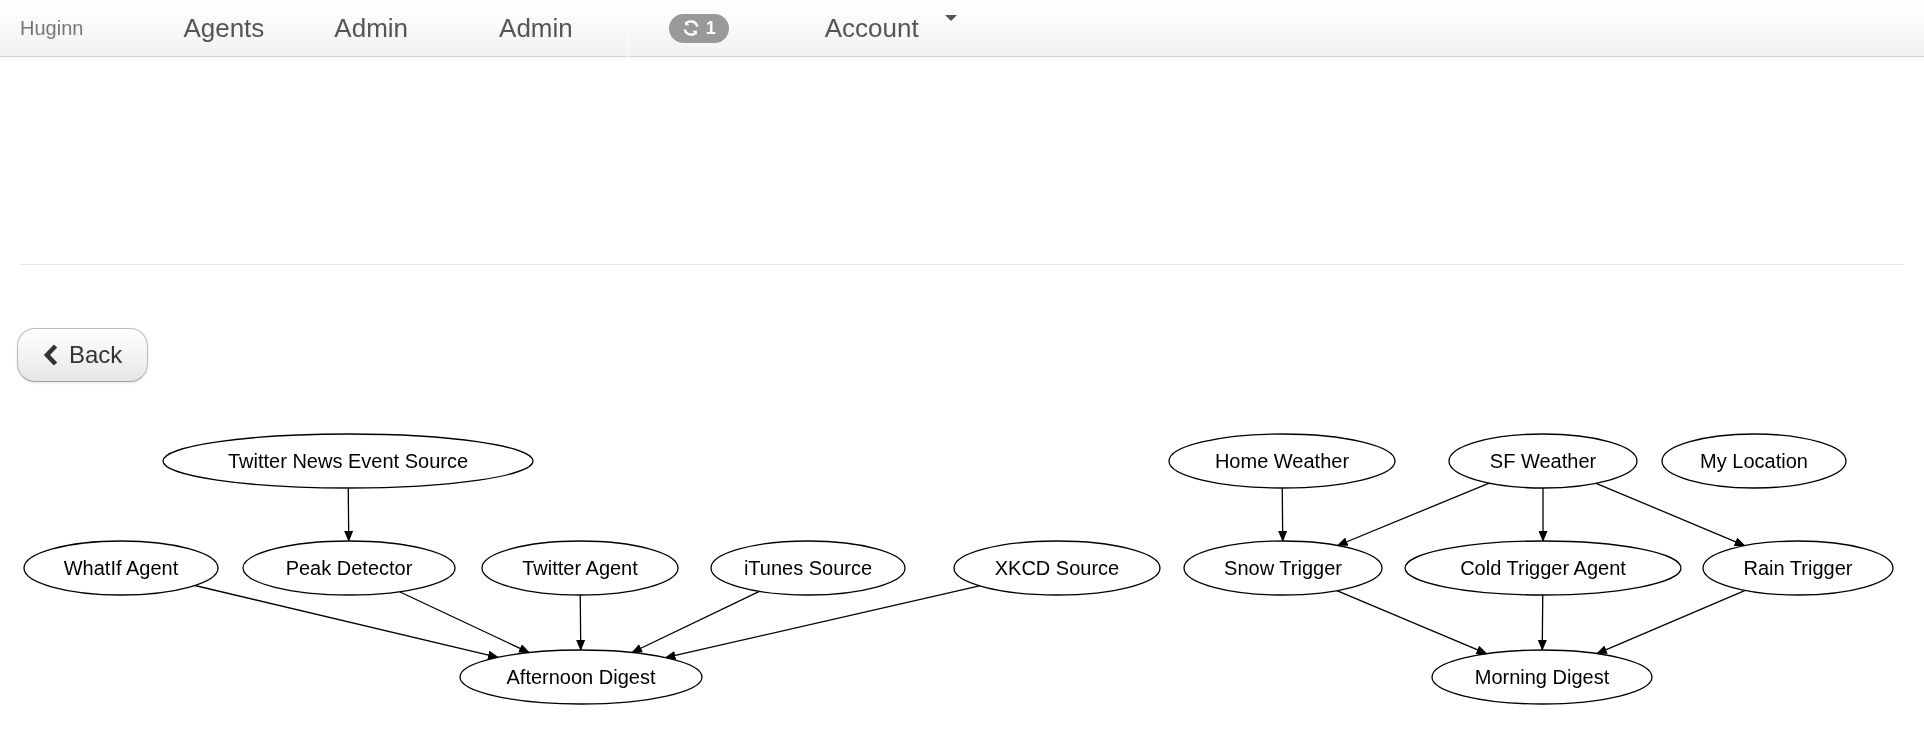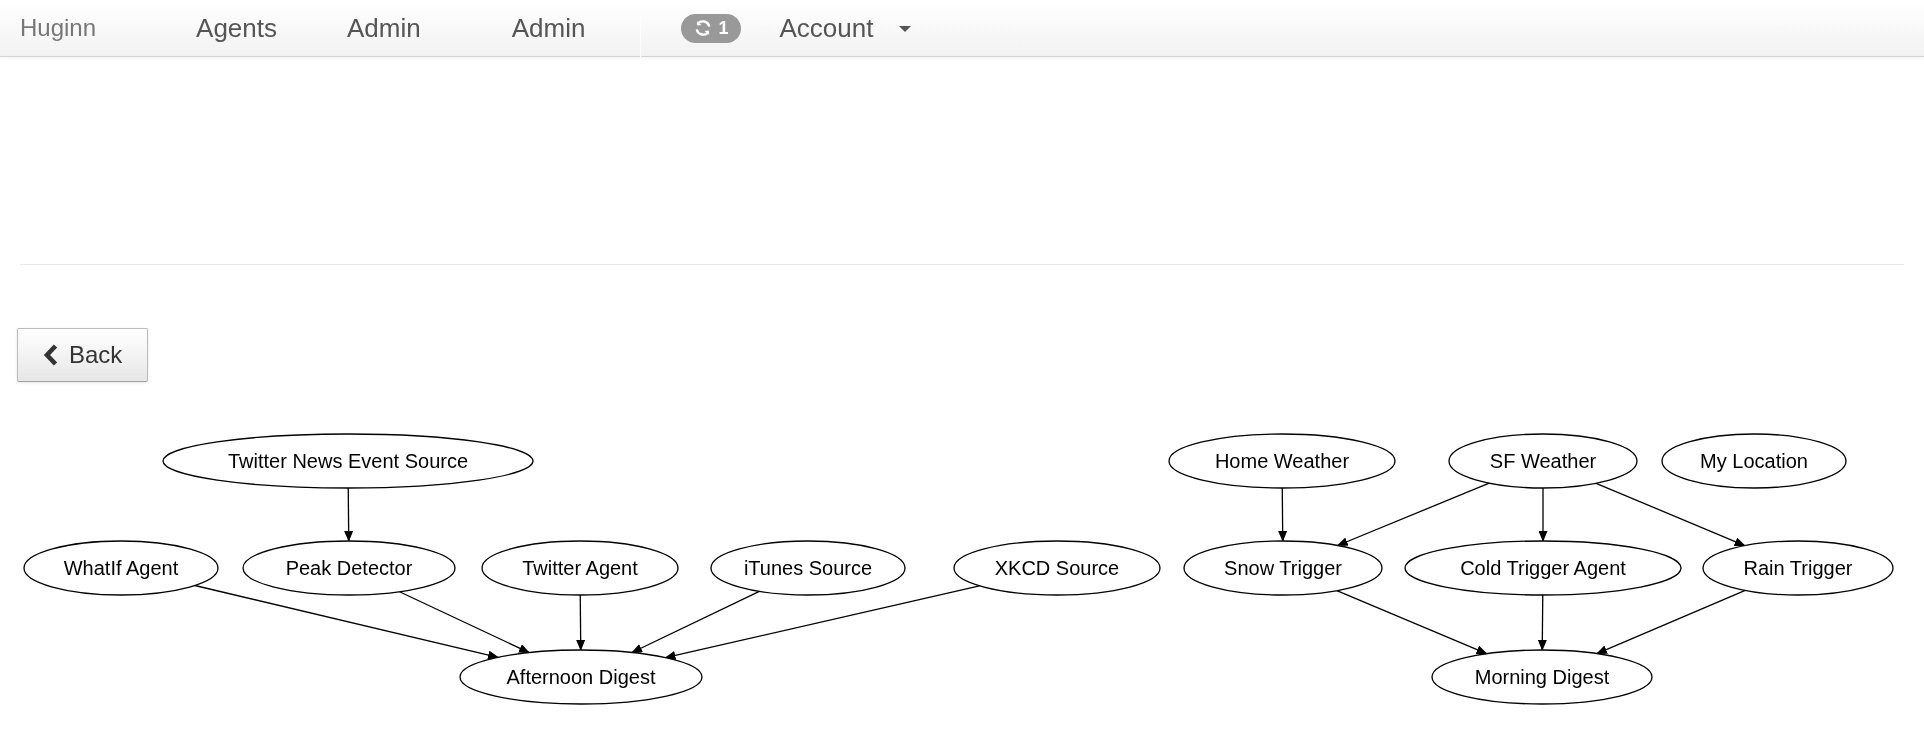--- a/index.html
+++ b/index.html
@@ -9,48 +9,48 @@
 
   
   .navbar {
     position:absolute; top:0; left:0; width:1924px; height:57px;
     background:linear-gradient(#ffffff,#f2f2f2);
     border-bottom:1px solid #d4d4d4;
     display:flex; align-items:center;
     padding:0 64px 0 20px;
     box-shadow:0 1px 4px rgba(0,0,0,0.055);
   }
-  .brand { font-size:24px; color:#777; margin-right:100px; cursor:pointer; }
+  .brand { font-size:20px; color:#777; margin-right:100px; cursor:pointer; }
   .nav-link { font-size:26px; color:#555; margin-right:70px; cursor:pointer; }
   .nav-right-start { margin-left:auto; }
   .nav-divider { width:1px; height:57px; background:#e5e5e5; border-right:1px solid #fdfdfd; margin-left:55px; }
   .jobs-badge {
     margin-left:40px; background:#999; border-radius:15px; height:29px;
     display:flex; align-items:center; padding:0 13px; gap:6px; cursor:pointer;
   }
   .jobs-badge .count { color:#fff; font-size:18px; font-weight:bold; }
-  .account { margin-left:38px; display:flex; align-items:center; gap:26px; cursor:pointer; }
+  .account { margin-left:96px; display:flex; align-items:flex-start; gap:26px; cursor:pointer; }
   .caret-down {
     width:0; height:0; border-left:6px solid transparent; border-right:6px solid transparent;
     border-top:6px solid #555; display:inline-block; margin-top:2px;
   }
 
   
   .page-title {
     position:absolute; left:20px; top:124px;
     font-size:56px; font-weight:bold; color:#222; letter-spacing:-1px; line-height:1;
   }
   .rule { position:absolute; left:20px; top:264px; width:1884px; height:1px; background:#e8e8e8; }
 
   .back-btn {
     position:absolute; left:17px; top:328px; height:54px;
     display:flex; align-items:center; gap:11px; padding:9px 25px;
     font-size:24px; color:#333;
     background:linear-gradient(#ffffff,#e6e6e6);
-    border:1px solid #bbb; border-bottom-color:#a2a2a2; border-radius:2px;
+    border:1px solid #bbb; border-bottom-color:#a2a2a2; border-radius:18px;
     box-shadow:inset 0 1px 0 rgba(255,255,255,.2), 0 1px 3px rgba(0,0,0,.1);
     cursor:pointer;
   }
 
   .flow-svg { position:absolute; left:0; top:430px; }
   .flow-svg text { font-family:"Liberation Sans", sans-serif; }
 </style>
 </head>
 <body>
 

